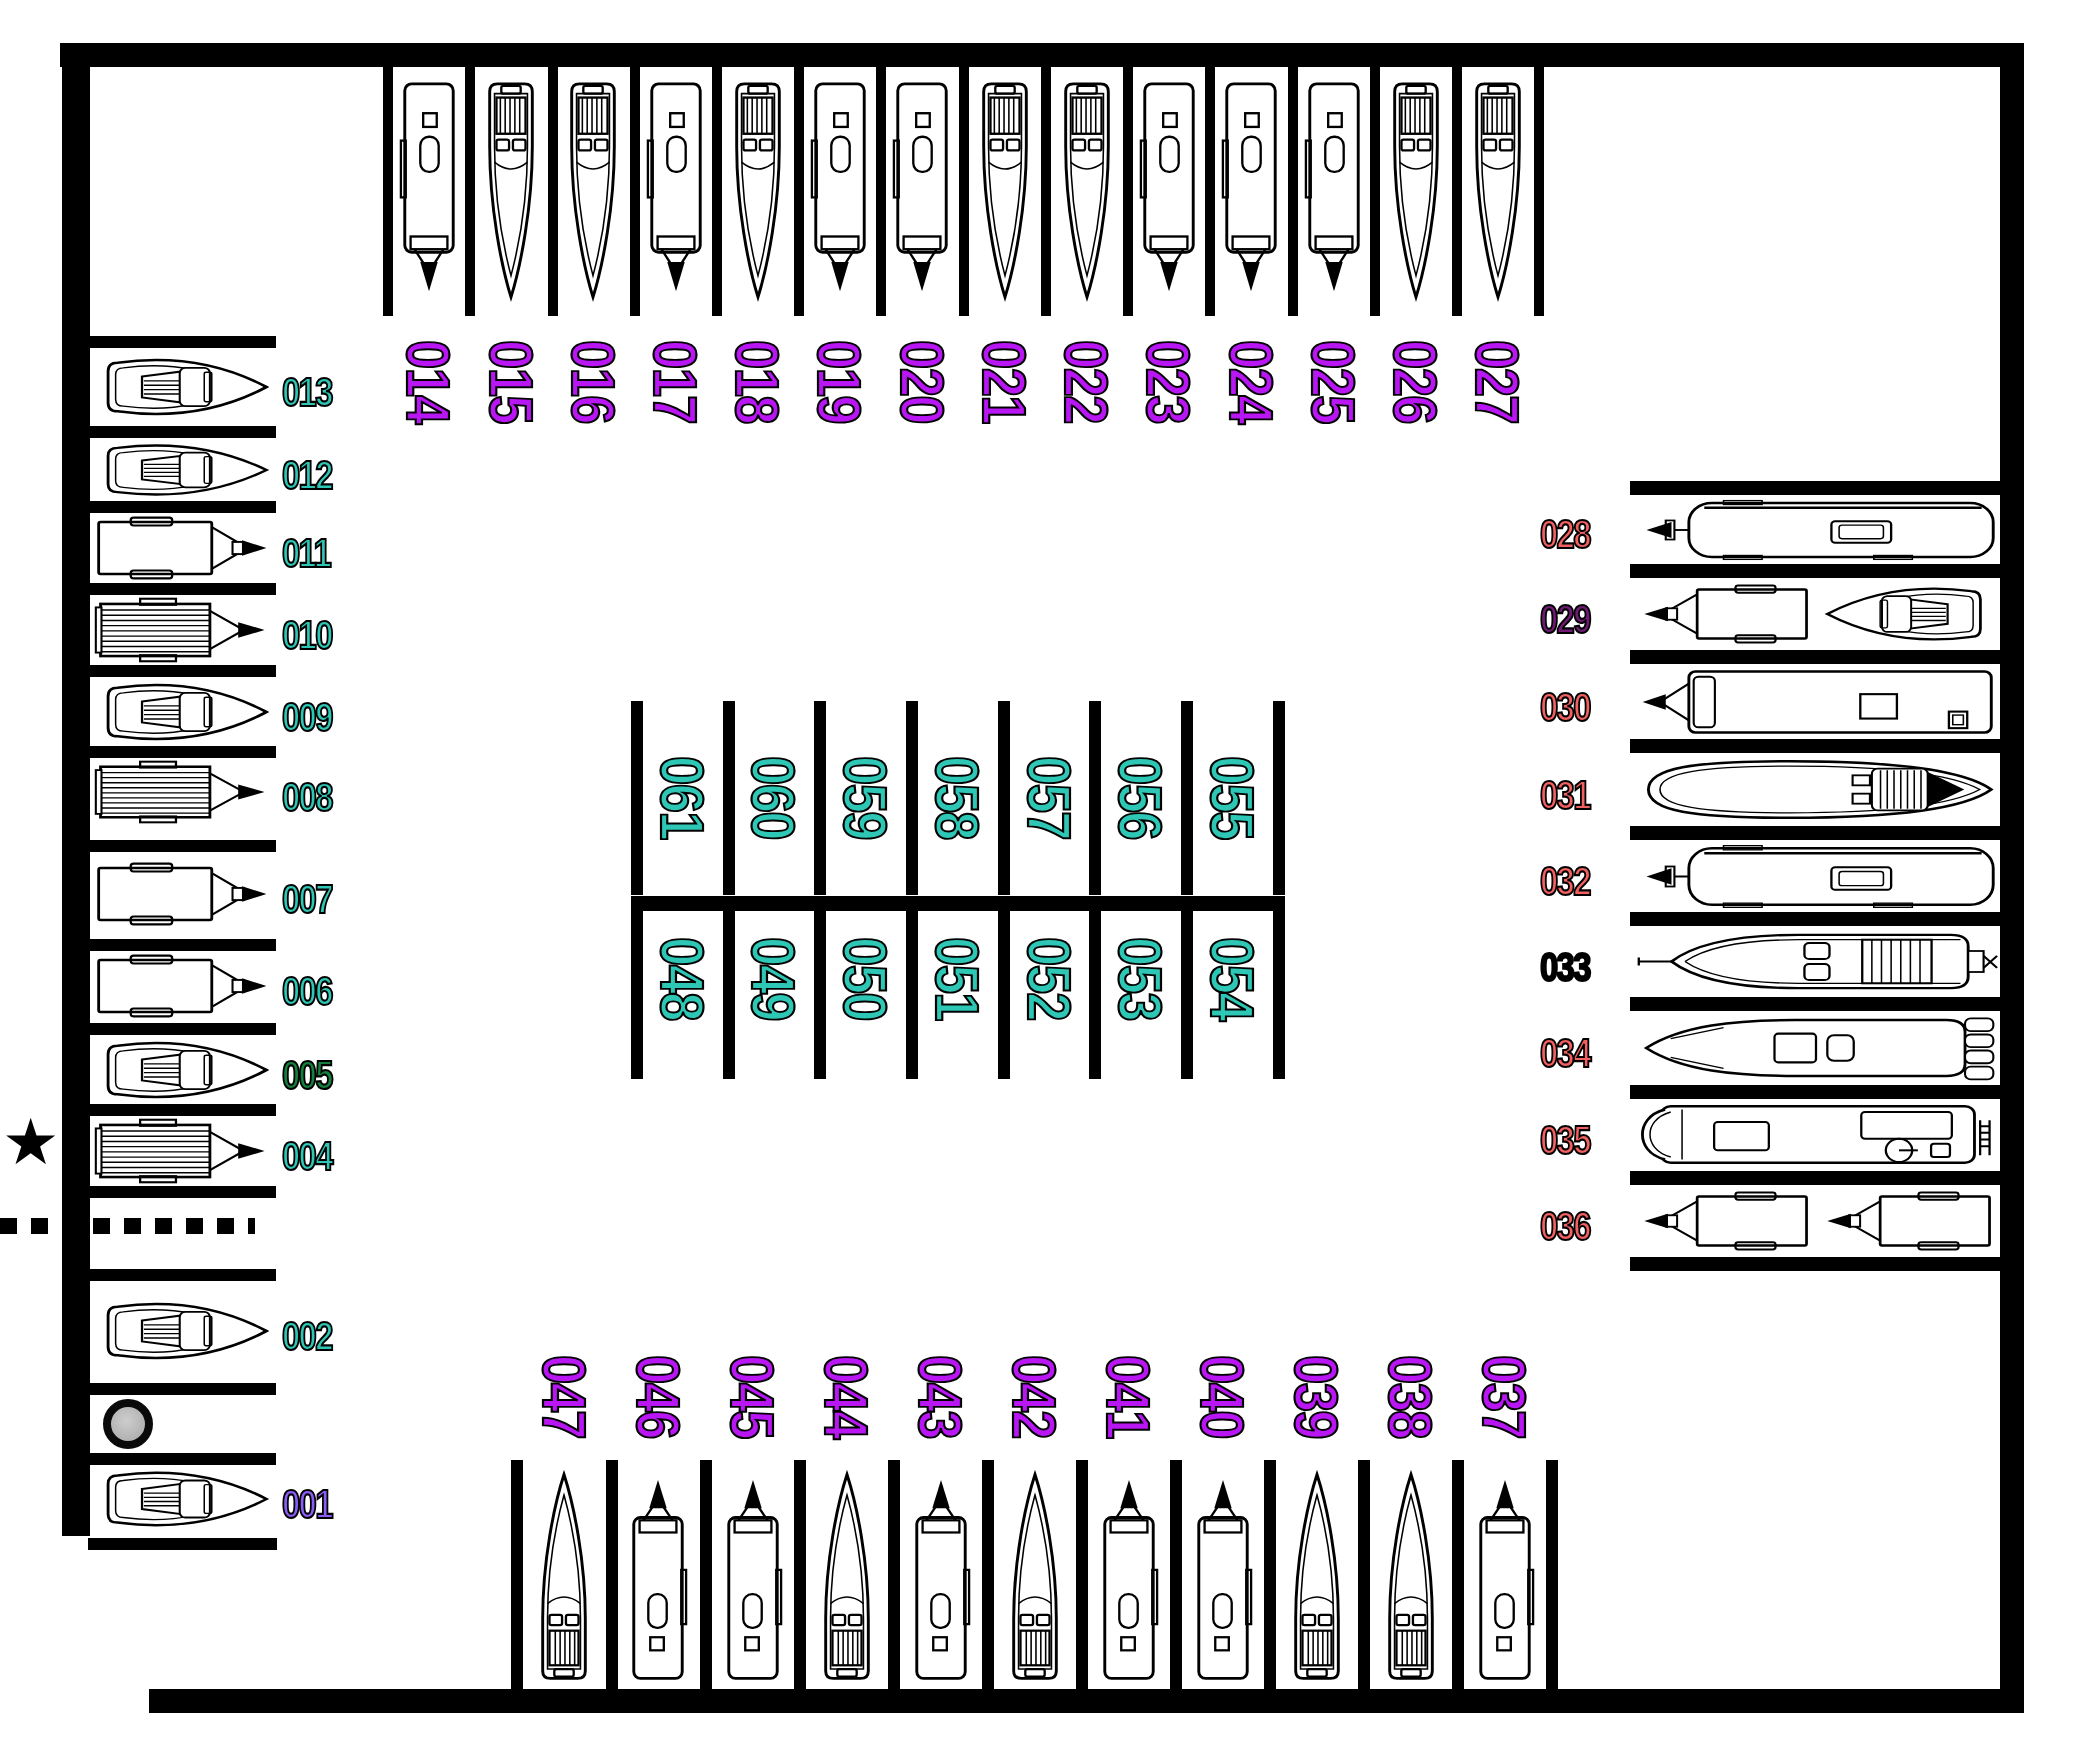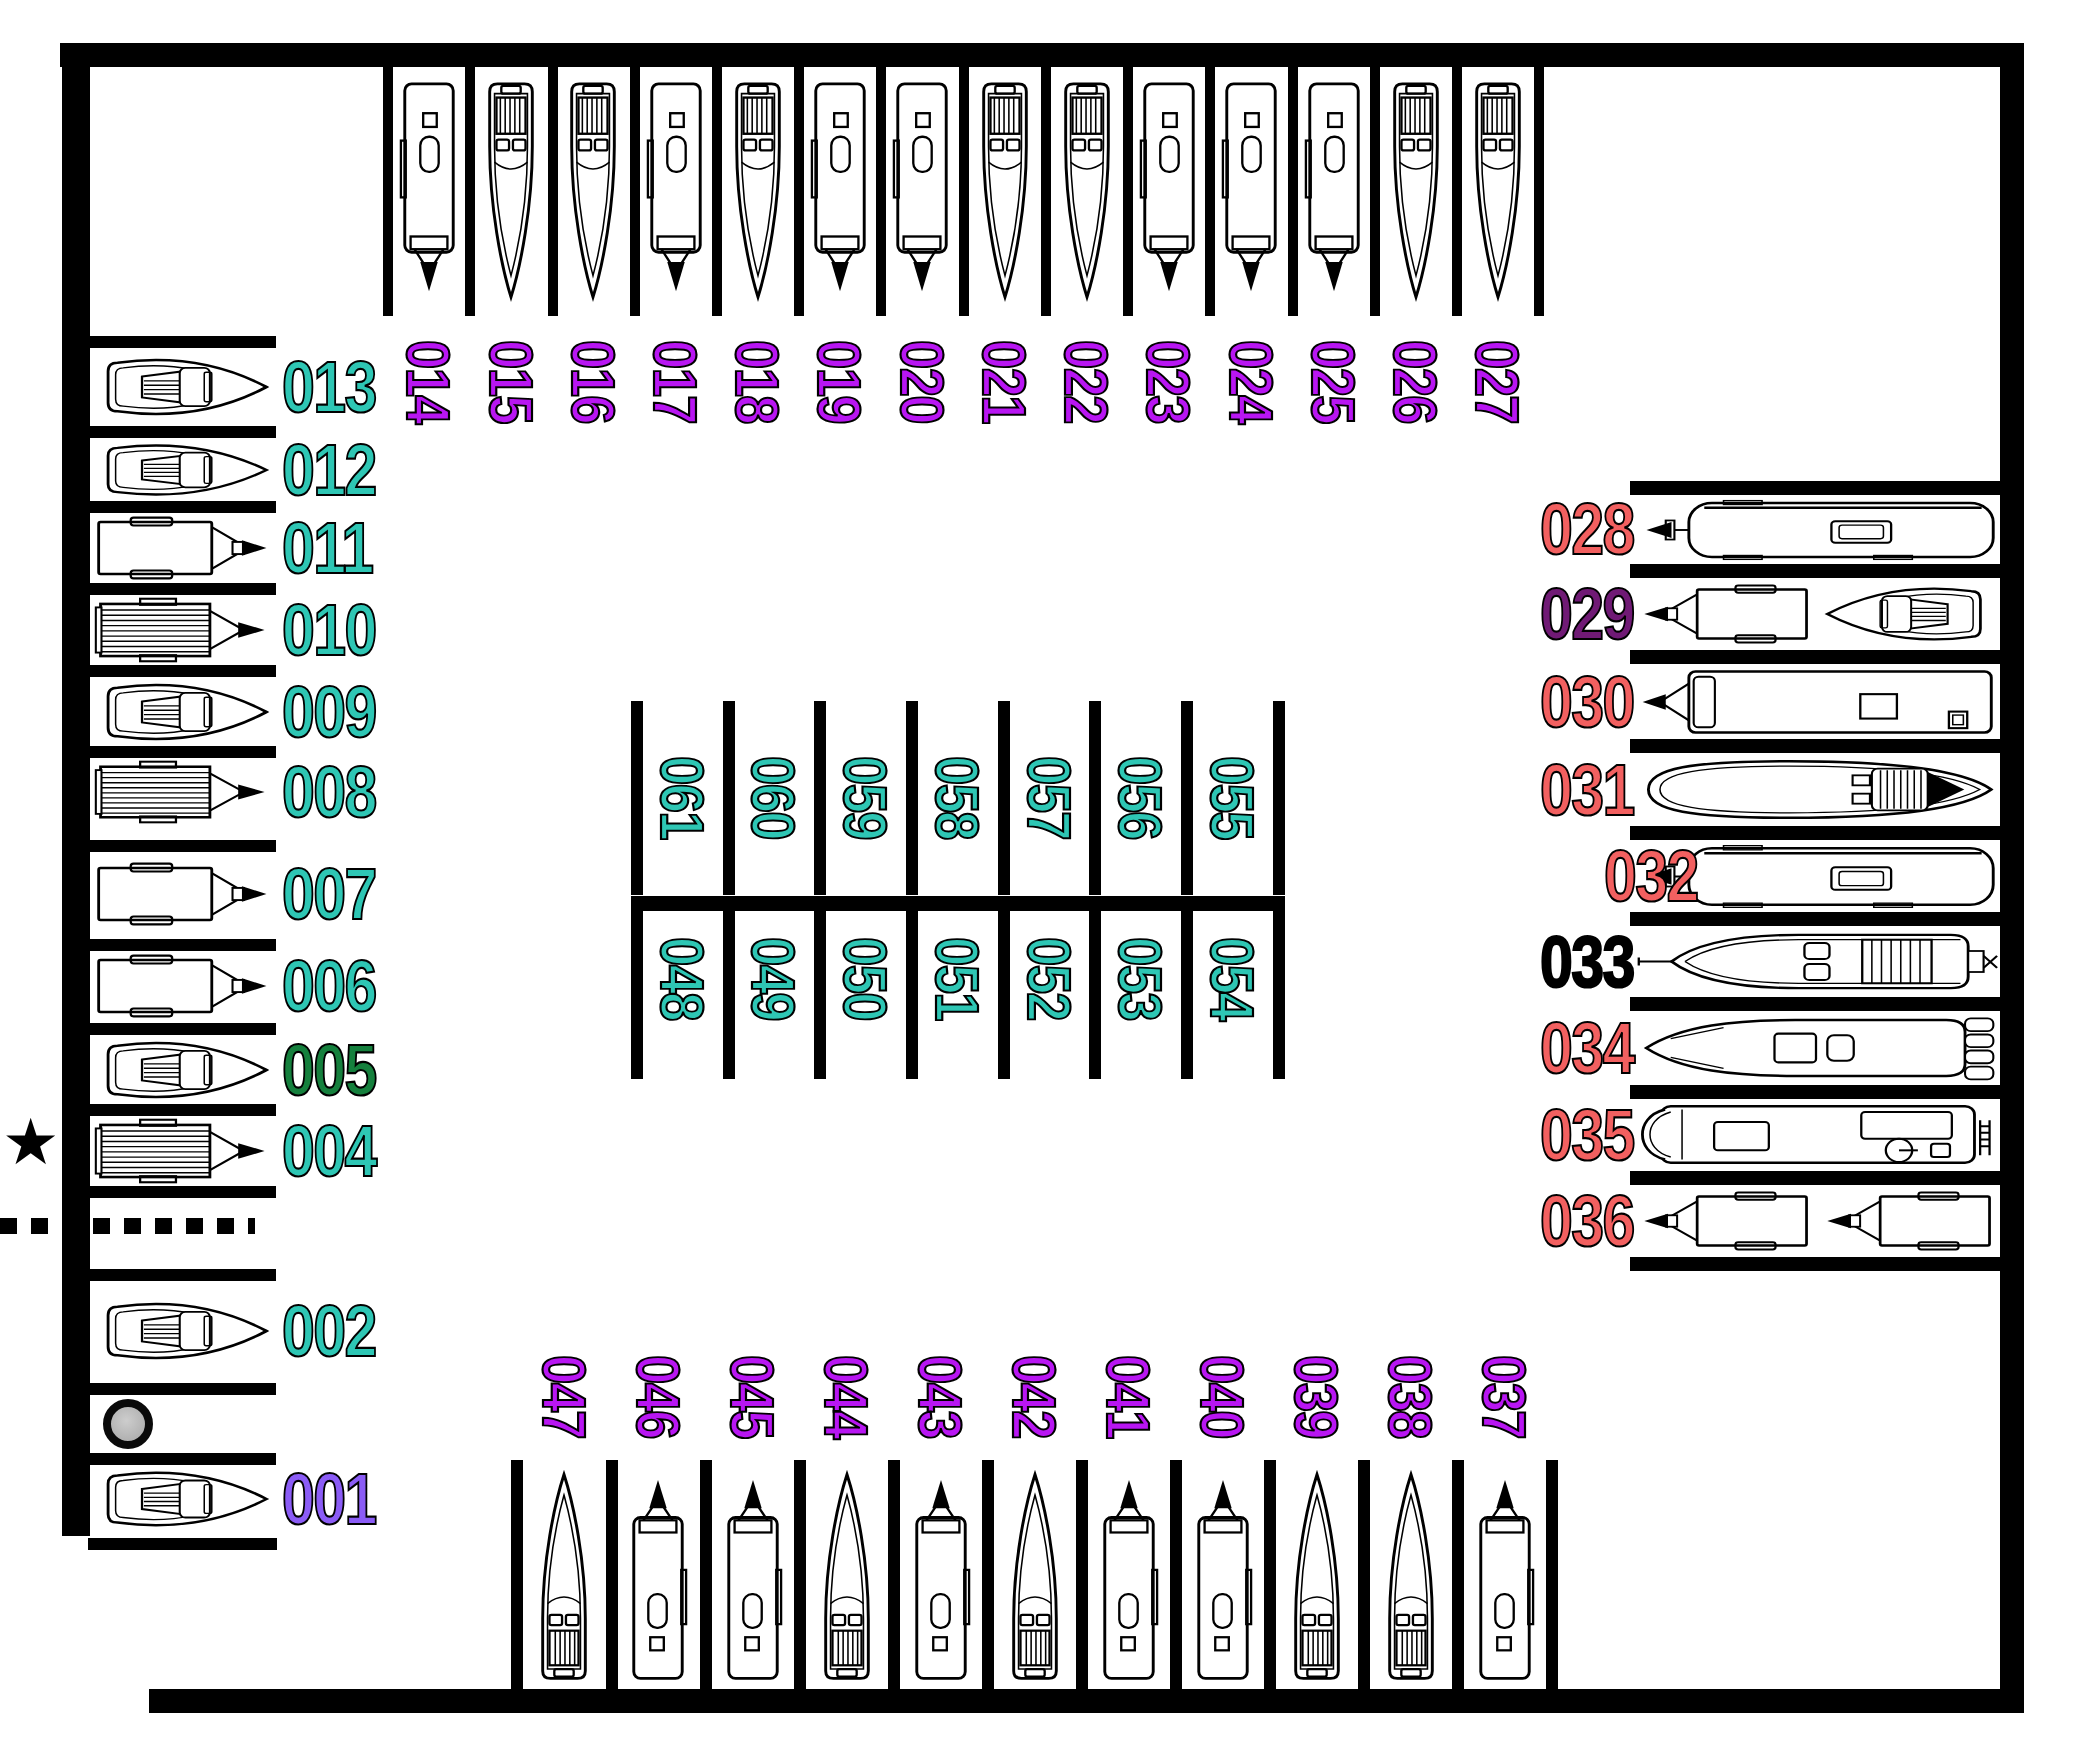--- a/index.html
+++ b/index.html
@@ -9,21 +9,21 @@
   .divider{position:absolute;background:#000;}
   .slot{position:absolute;display:flex;align-items:center;justify-content:center;gap:8px;}
   .veh{display:block;flex:0 0 auto;}
   .flip{transform:scaleX(-1);}
   .rot180{transform:rotate(180deg);}
   .label{position:absolute;display:flex;align-items:center;font-weight:bold;
          -webkit-text-stroke:2.2px #000;}
   .label span{display:block;white-space:nowrap;}
   .vl{width:64px;height:123px;justify-content:center;font-size:62px;}
   .vl span{transform:rotate(90deg) scaleX(0.85);letter-spacing:-2px;}
-  .hl{width:100px;height:56px;font-size:72px;}
+  .hl{width:100px;height:56px;font-size:40px;align-items:flex-end;}
   .hl span{transform:scaleX(0.82);transform-origin:left center;letter-spacing:-2px;}
   .hr{justify-content:flex-start;}
   svg .o{fill:#fff;stroke:#000;stroke-width:3px;}
   svg .o2{fill:#fff;stroke:#000;stroke-width:2.2px;}
   svg .i{fill:none;stroke:#000;stroke-width:1.6px;}
   svg .i2{fill:none;stroke:#000;stroke-width:2.4px;}
   svg .k{fill:#000;stroke:none;}
   #dashed{position:absolute;left:0;top:1218px;width:255px;height:16px;
           background:repeating-linear-gradient(90deg,#000 0 17px,transparent 17px 31px);}
   #star{position:absolute;left:2px;top:1110px;font-size:64px;color:#000;line-height:1;
@@ -687,21 +687,21 @@
 <rect class="i2" x="206" y="28" width="62" height="27" rx="4"></rect>
 <rect class="i" x="214" y="33" width="46" height="17" rx="3"></rect>
 <rect class="i" x="94" y="2" width="40" height="5"></rect>
 <rect class="i" x="94" y="71" width="40" height="5"></rect>
 <rect class="i" x="250" y="71" width="40" height="5"></rect>
 <path class="i2" d="M58 39 H42"></path>
 <rect class="o2" x="34" y="27" width="9" height="24"></rect>
 <path class="k" d="M40 29 V49 L14 39 Z"></path>
       </svg>
     </div>
-    <div class="label hl hr" style="left:1604px;top:848px;color:#f26060">
+    <div class="label hl hr" style="left:1540px;top:848px;color:#f26060">
       <span>032</span>
     </div>
     <div class="slot" style="left:1632px;top:926px;width:368px;height:71px">
       <svg class="veh " viewBox="0 0 380 78" preserveAspectRatio="none" style="width:366px;height:63px">
         <path class="i2" d="M6 39 H42 M6 34 V44"></path>
 <path class="o" d="M40 39 C70 12 122 6 172 6 H330 Q348 6 348 20 V58 Q348 72 330 72 H172 C122 72 70 66 40 39 Z"></path>
 <path class="i" d="M54 39 C80 18 126 12 172 12 H340"></path>
 <path class="i" d="M54 39 C80 60 126 66 172 66 H340"></path>
 <rect class="i2" x="178" y="16" width="26" height="20" rx="5"></rect>
 <rect class="i2" x="178" y="42" width="26" height="20" rx="5"></rect>

